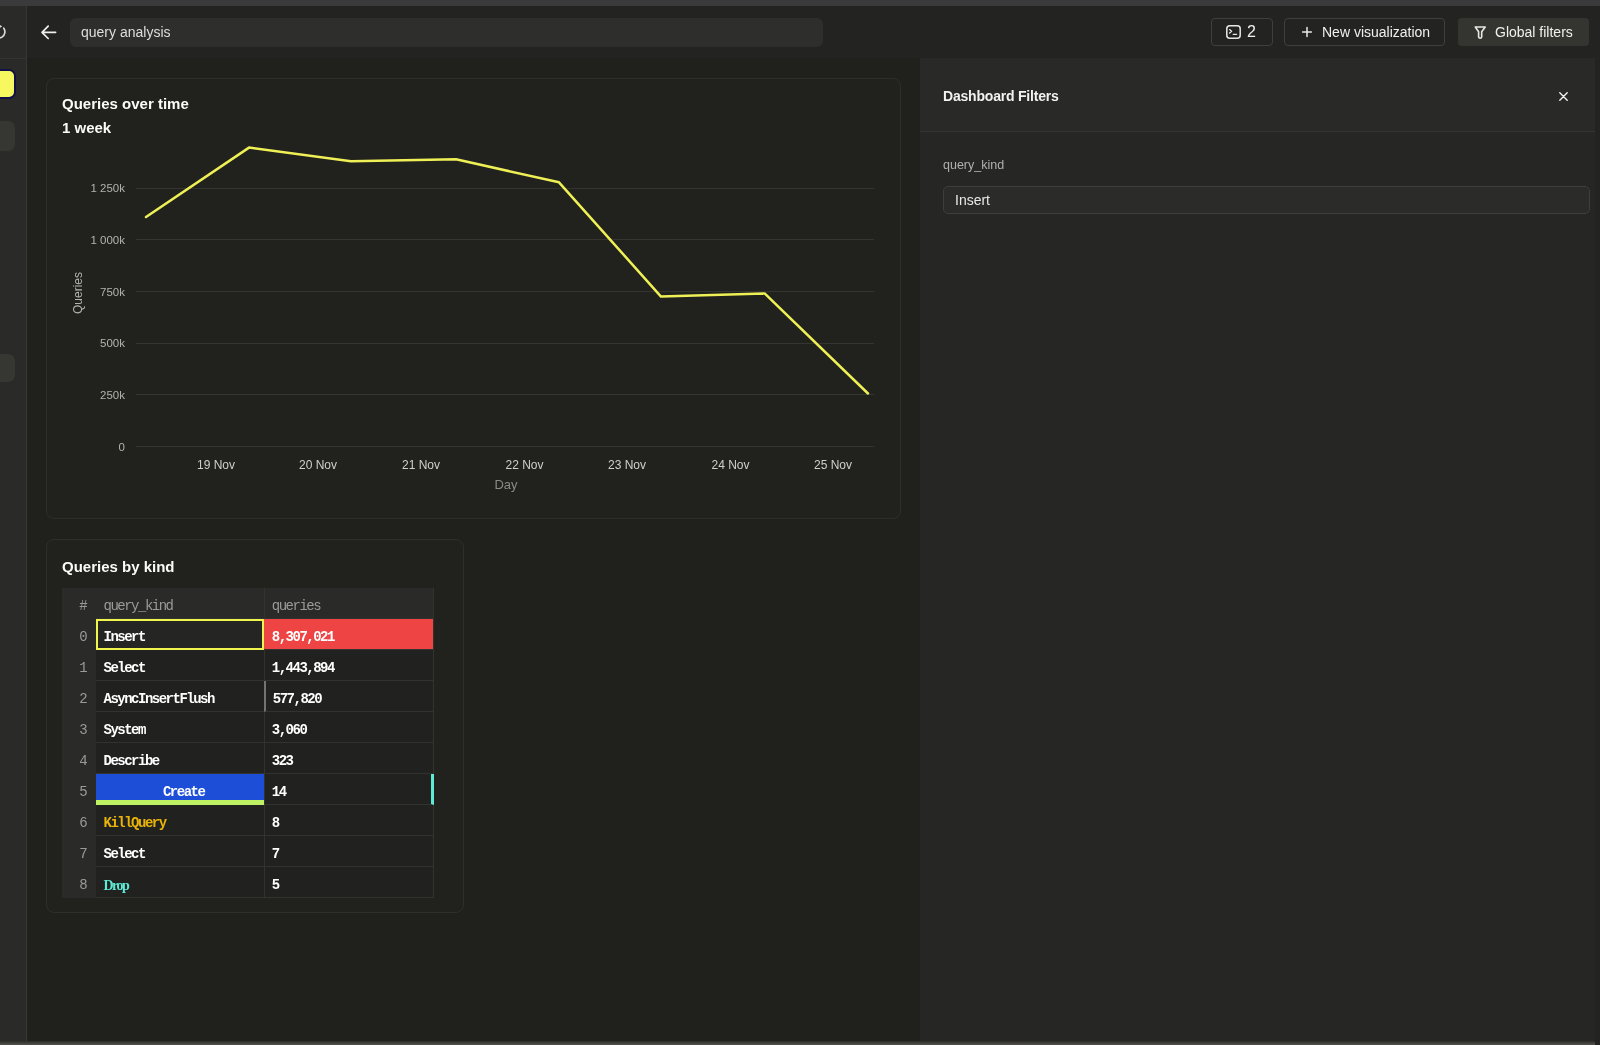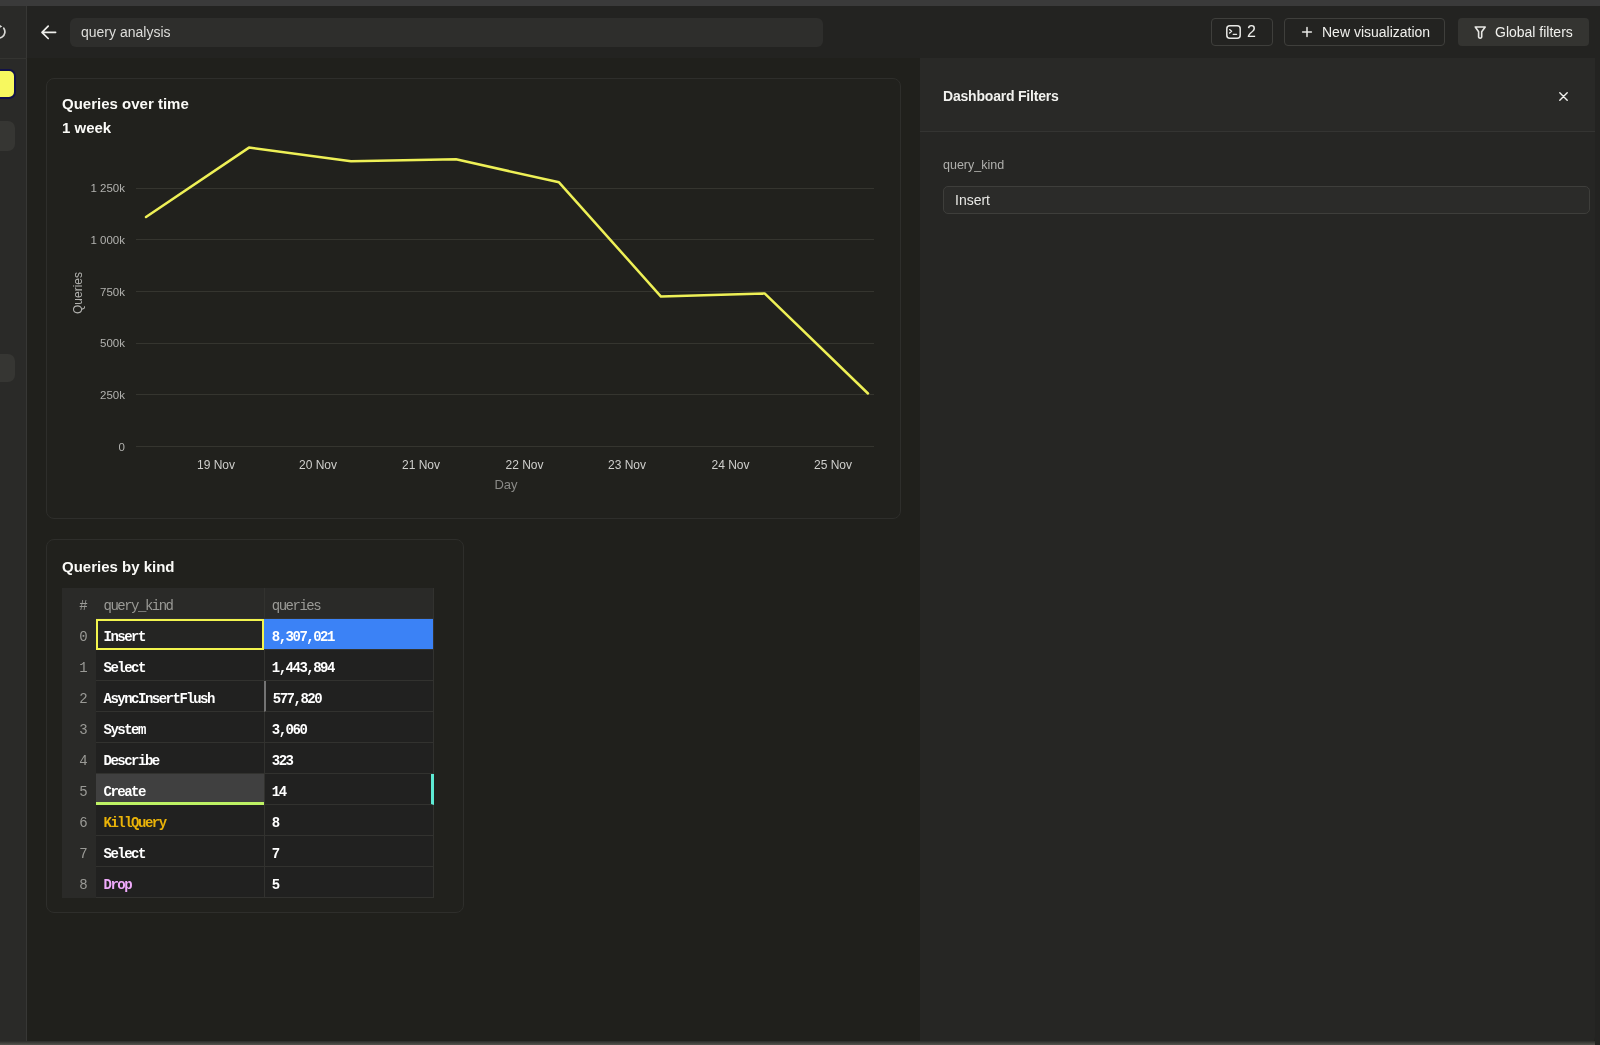--- a/index.html
+++ b/index.html
@@ -96,21 +96,21 @@
 
 <div class="abs" style="left:62px;top:588px;width:372px;font-family:'Liberation Mono', monospace;font-size:14px;letter-spacing:-1.5px;">
   <div style="display:flex;height:31px;line-height:37px;color:#9a9a96;">
     <div style="width:33.5px;background:#2a2a28;text-align:center;padding-left:8px;">#</div>
     <div style="width:168.3px;background:#2a2a28;padding-left:8px;border-bottom:1px solid #32322f;">query_kind</div>
     <div style="width:170.2px;background:#2a2a28;padding-left:7px;border-bottom:1px solid #32322f;border-left:1px solid #32322f;border-right:1px solid #32322f;">queries</div>
   </div>
   <div style="display:flex;height:31px;line-height:37px;">
     <div style="width:33.5px;background:#2a2a28;text-align:center;padding-left:8px;color:#9a9a96;">0</div>
     <div style="width:168.3px;background:#252523;color:#ffffff;font-weight:700;padding-left:6px;border:2px solid #f2f44e;line-height:33px;">Insert</div>
-    <div style="width:170.2px;background:#3b82f6;color:#ffffff;font-weight:700;padding-left:8px;border-bottom:1px solid #32322f;border-right:1px solid #32322f;">8,307,021</div>
+    <div style="width:170.2px;background:#ef4444;color:#ffffff;font-weight:700;padding-left:8px;border-bottom:1px solid #32322f;border-right:1px solid #32322f;">8,307,021</div>
   </div>
   <div style="display:flex;height:31px;line-height:37px;">
     <div style="width:33.5px;background:#2a2a28;text-align:center;padding-left:8px;color:#9a9a96;">1</div>
     <div style="width:168.3px;background:#212120;color:#ffffff;font-weight:700;padding-left:8px;border-bottom:1px solid #32322f;">Select</div>
     <div style="width:170.2px;background:#212120;color:#ffffff;font-weight:700;padding-left:7px;border-bottom:1px solid #32322f;border-left:1px solid #32322f;border-right:1px solid #32322f;">1,443,894</div>
   </div>
   <div style="display:flex;height:31px;line-height:37px;">
     <div style="width:33.5px;background:#2a2a28;text-align:center;padding-left:8px;color:#9a9a96;">2</div>
     <div style="width:168.3px;background:#212120;color:#ffffff;font-weight:700;padding-left:8px;border-bottom:1px solid #32322f;">AsyncInsertFlush</div>
     <div style="width:170.2px;background:#212120;color:#ffffff;font-weight:700;padding-left:7px;border-bottom:1px solid #32322f;border-left:2px solid #737373;border-right:1px solid #32322f;">577,820</div>
@@ -120,36 +120,36 @@
     <div style="width:168.3px;background:#212120;color:#ffffff;font-weight:700;padding-left:8px;border-bottom:1px solid #32322f;">System</div>
     <div style="width:170.2px;background:#212120;color:#ffffff;font-weight:700;padding-left:7px;border-bottom:1px solid #32322f;border-left:1px solid #32322f;border-right:1px solid #32322f;">3,060</div>
   </div>
   <div style="display:flex;height:31px;line-height:37px;">
     <div style="width:33.5px;background:#2a2a28;text-align:center;padding-left:8px;color:#9a9a96;">4</div>
     <div style="width:168.3px;background:#212120;color:#ffffff;font-weight:700;padding-left:8px;border-bottom:1px solid #32322f;">Describe</div>
     <div style="width:170.2px;background:#212120;color:#ffffff;font-weight:700;padding-left:7px;border-bottom:1px solid #32322f;border-left:1px solid #32322f;border-right:1px solid #32322f;">323</div>
   </div>
   <div style="display:flex;height:31px;line-height:37px;">
     <div style="width:33.5px;background:#2a2a28;text-align:center;padding-left:8px;color:#9a9a96;">5</div>
-    <div style="width:168.3px;background:#404040;color:#ffffff;font-weight:700;padding-left:8px;border-bottom:3px solid #bef264;">Create</div>
+    <div style="width:168.3px;background:#1d4ed8;color:#ffffff;font-weight:700;padding-left:8px;border-bottom:5px solid #bef264;text-align:center;">Create</div>
     <div style="width:170.2px;background:#212120;color:#ffffff;font-weight:700;padding-left:7px;border-bottom:1px solid #32322f;border-left:1px solid #32322f;border-right:3px solid #5eead4;">14</div>
   </div>
   <div style="display:flex;height:31px;line-height:37px;">
     <div style="width:33.5px;background:#2a2a28;text-align:center;padding-left:8px;color:#9a9a96;">6</div>
     <div style="width:168.3px;background:#212120;color:#eab308;font-weight:700;padding-left:8px;border-bottom:1px solid #32322f;">KillQuery</div>
     <div style="width:170.2px;background:#212120;color:#ffffff;font-weight:700;padding-left:7px;border-bottom:1px solid #32322f;border-left:1px solid #32322f;border-right:1px solid #32322f;">8</div>
   </div>
   <div style="display:flex;height:31px;line-height:37px;">
     <div style="width:33.5px;background:#2a2a28;text-align:center;padding-left:8px;color:#9a9a96;">7</div>
     <div style="width:168.3px;background:#212120;color:#ffffff;font-weight:700;padding-left:8px;border-bottom:1px solid #32322f;">Select</div>
     <div style="width:170.2px;background:#212120;color:#ffffff;font-weight:700;padding-left:7px;border-bottom:1px solid #32322f;border-left:1px solid #32322f;border-right:1px solid #32322f;">7</div>
   </div>
   <div style="display:flex;height:31px;line-height:37px;">
     <div style="width:33.5px;background:#2a2a28;text-align:center;padding-left:8px;color:#9a9a96;">8</div>
-    <div style="width:168.3px;background:#212120;color:#f0abfc;font-weight:700;padding-left:8px;border-bottom:1px solid #32322f;">Drop</div>
+    <div style="width:168.3px;background:#212120;color:#5eead4;font-weight:700;padding-left:8px;border-bottom:1px solid #32322f;font-family:Liberation Serif, serif;">Drop</div>
     <div style="width:170.2px;background:#212120;color:#ffffff;font-weight:700;padding-left:7px;border-bottom:1px solid #32322f;border-left:1px solid #32322f;border-right:1px solid #32322f;">5</div>
   </div>
 </div>
 
 <div class="abs" style="left:920px;top:58px;width:675px;height:987px;background:#262624;border-radius:0 0 8px 0;"></div>
 <div class="abs" style="left:920px;top:58px;width:675px;height:74px;background:#292927;border-bottom:1px solid #343432;"></div>
 <div class="abs" style="left:943px;top:88px;color:#f2f2ef;font-size:14px;font-weight:700;letter-spacing:-0.2px;">Dashboard Filters</div>
 <svg class="abs" style="left:1559px;top:92px;" width="9" height="9" viewBox="0 0 9 9" fill="none">
   <path d="M0.8 0.8 L8.2 8.2 M8.2 0.8 L0.8 8.2" stroke="#efefec" stroke-width="1.4" stroke-linecap="round"></path>
 </svg>

